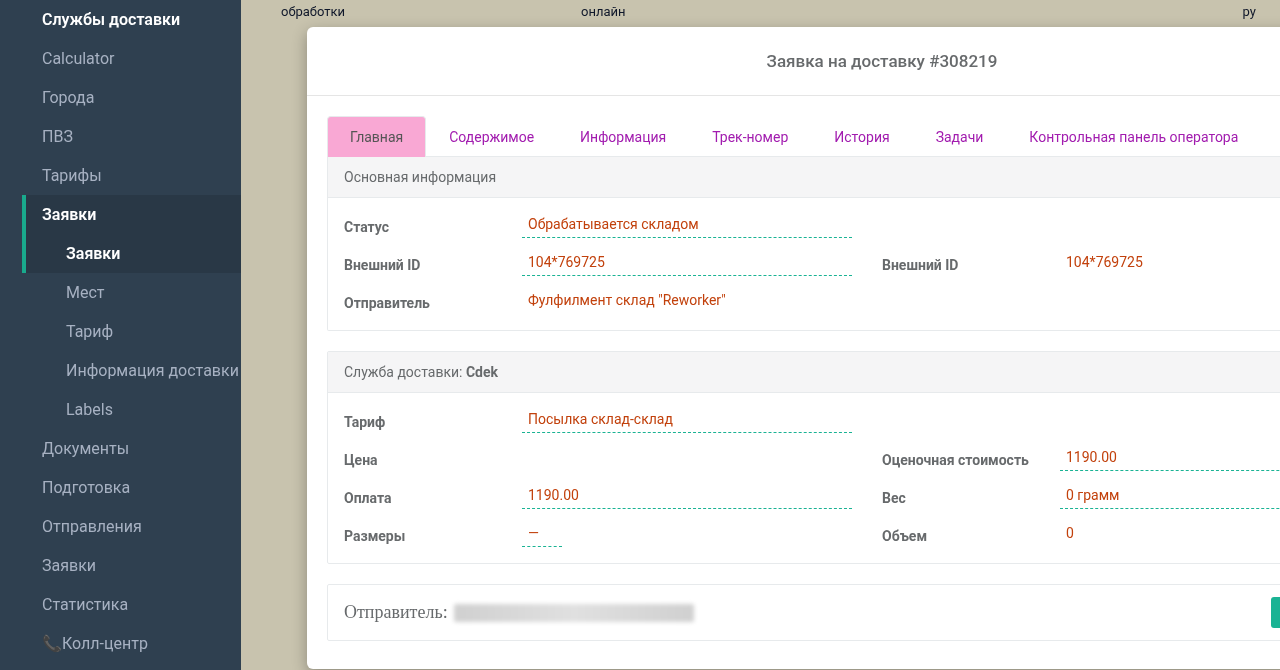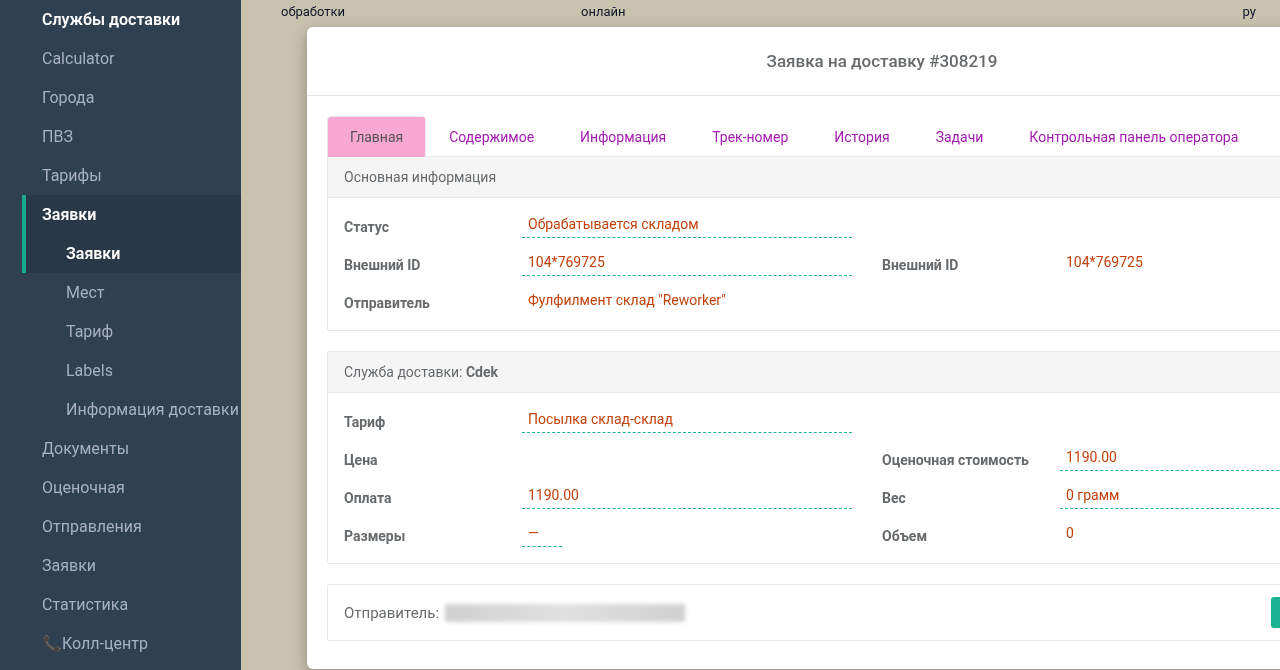--- a/index.html
+++ b/index.html
@@ -138,21 +138,21 @@
 .form-value.plain { border: none; }
 .sender-footer {
   border: 1px solid #e7eaec;
   border-radius: 2px;
   padding: 12px 16px;
   display: flex;
   align-items: center;
   justify-content: space-between;
 }
 .sender-footer .left { display: flex; align-items: center; }
-.sender-footer .lbl { color: #676a6c; font-size: 15px; margin-right: 6px; }
+.sender-footer .lbl { color: #676a6c; font-size: 18px; margin-right: 6px; font-family: Liberation Serif, serif; }
 .sender-footer .blur {
   width: 240px;
   height: 18px;
   background: linear-gradient(90deg, #d0d0d0 0%, #e0e0e0 50%, #d0d0d0 100%);
   border-radius: 2px;
   filter: blur(2px);
 }
 .btn-profile {
   background: #1ab394;
   color: #fff;
@@ -171,24 +171,24 @@
     <ul>
       <li style="font-weight:600;color:#fff;">Службы доставки</li>
       <li>Calculator</li>
       <li>Города</li>
       <li>ПВЗ</li>
       <li>Тарифы</li>
       <li class="active">Заявки</li>
       <li class="sub active">Заявки</li>
       <li class="sub">Мест</li>
       <li class="sub">Тариф</li>
+      <li class="sub">Информация доставки</li>
       <li class="sub">Labels</li>
-      <li class="sub">Информация доставки</li>
       <li>Документы</li>
-      <li>Оценочная</li>
+      <li>Подготовка</li>
       <li>Отправления</li>
       <li>Заявки</li>
       <li>Статистика</li>
       <li><span class="icon">📞</span><span>Колл-центр</span></li>
       <li><span class="icon">📎</span><span>Отчеты</span></li>
       <li><span class="icon">⚙</span><span>Списки</span></li>
     </ul>
   </nav>
 
   <div class="main">

